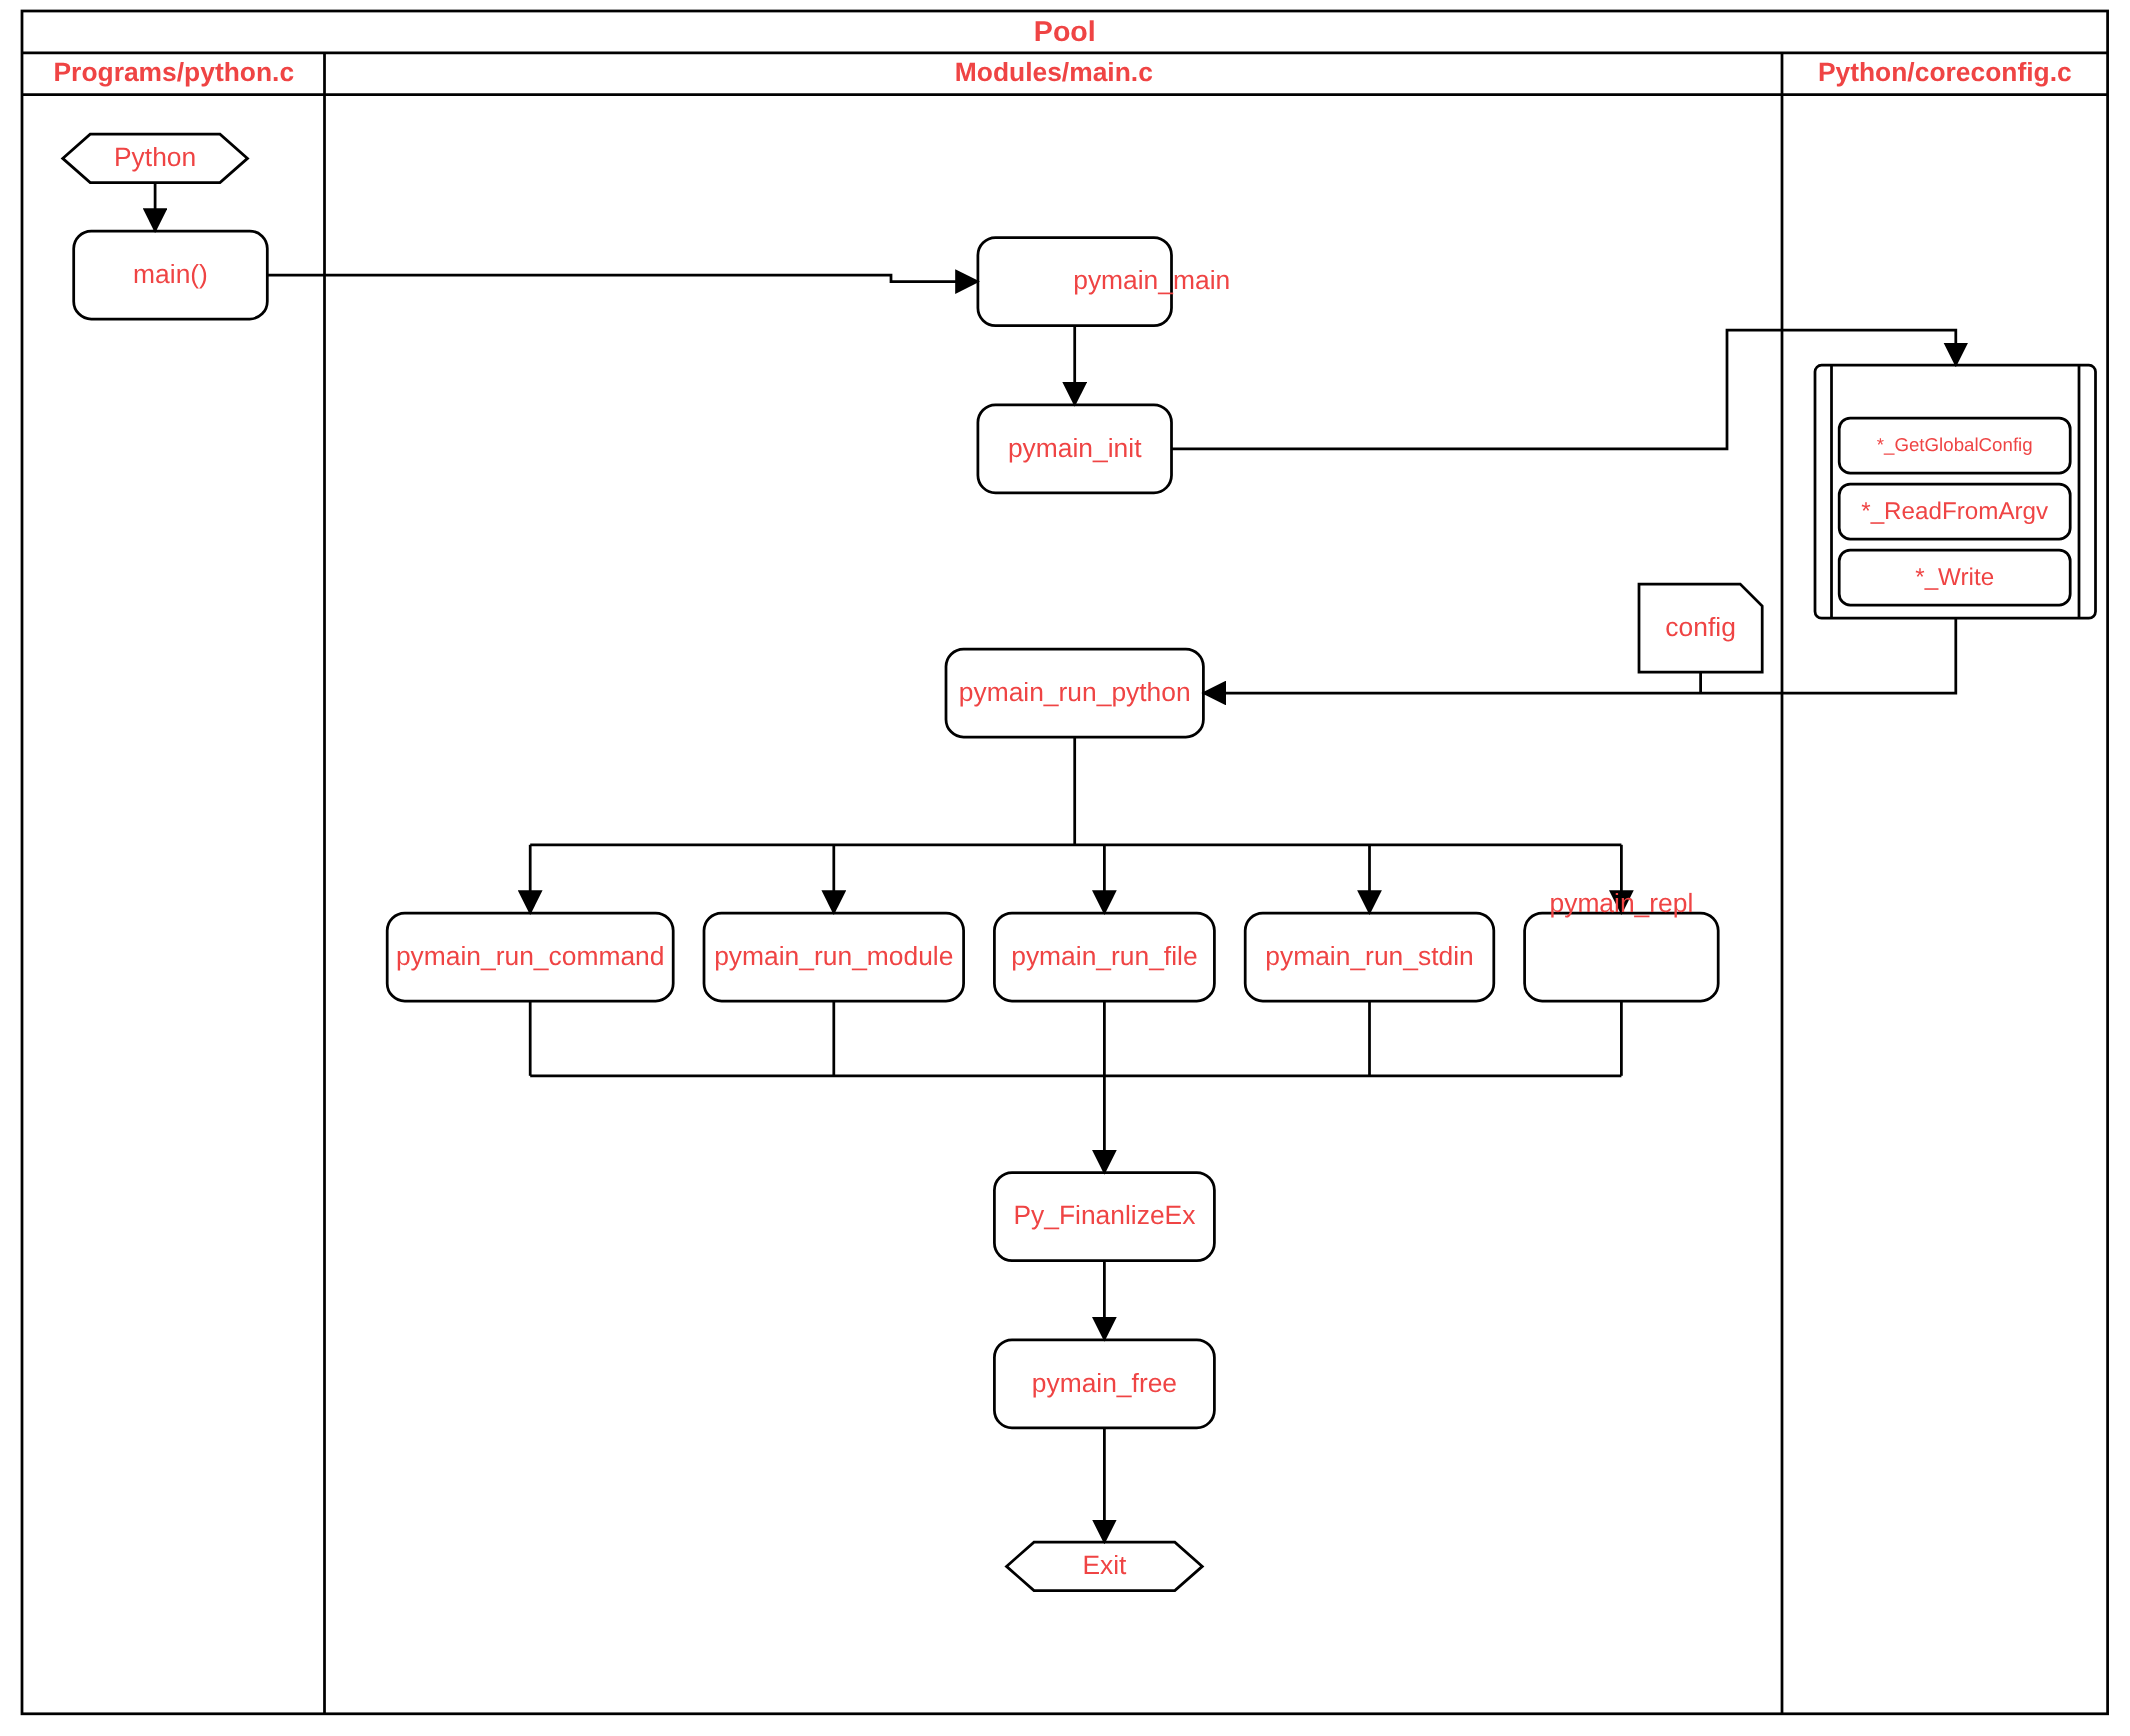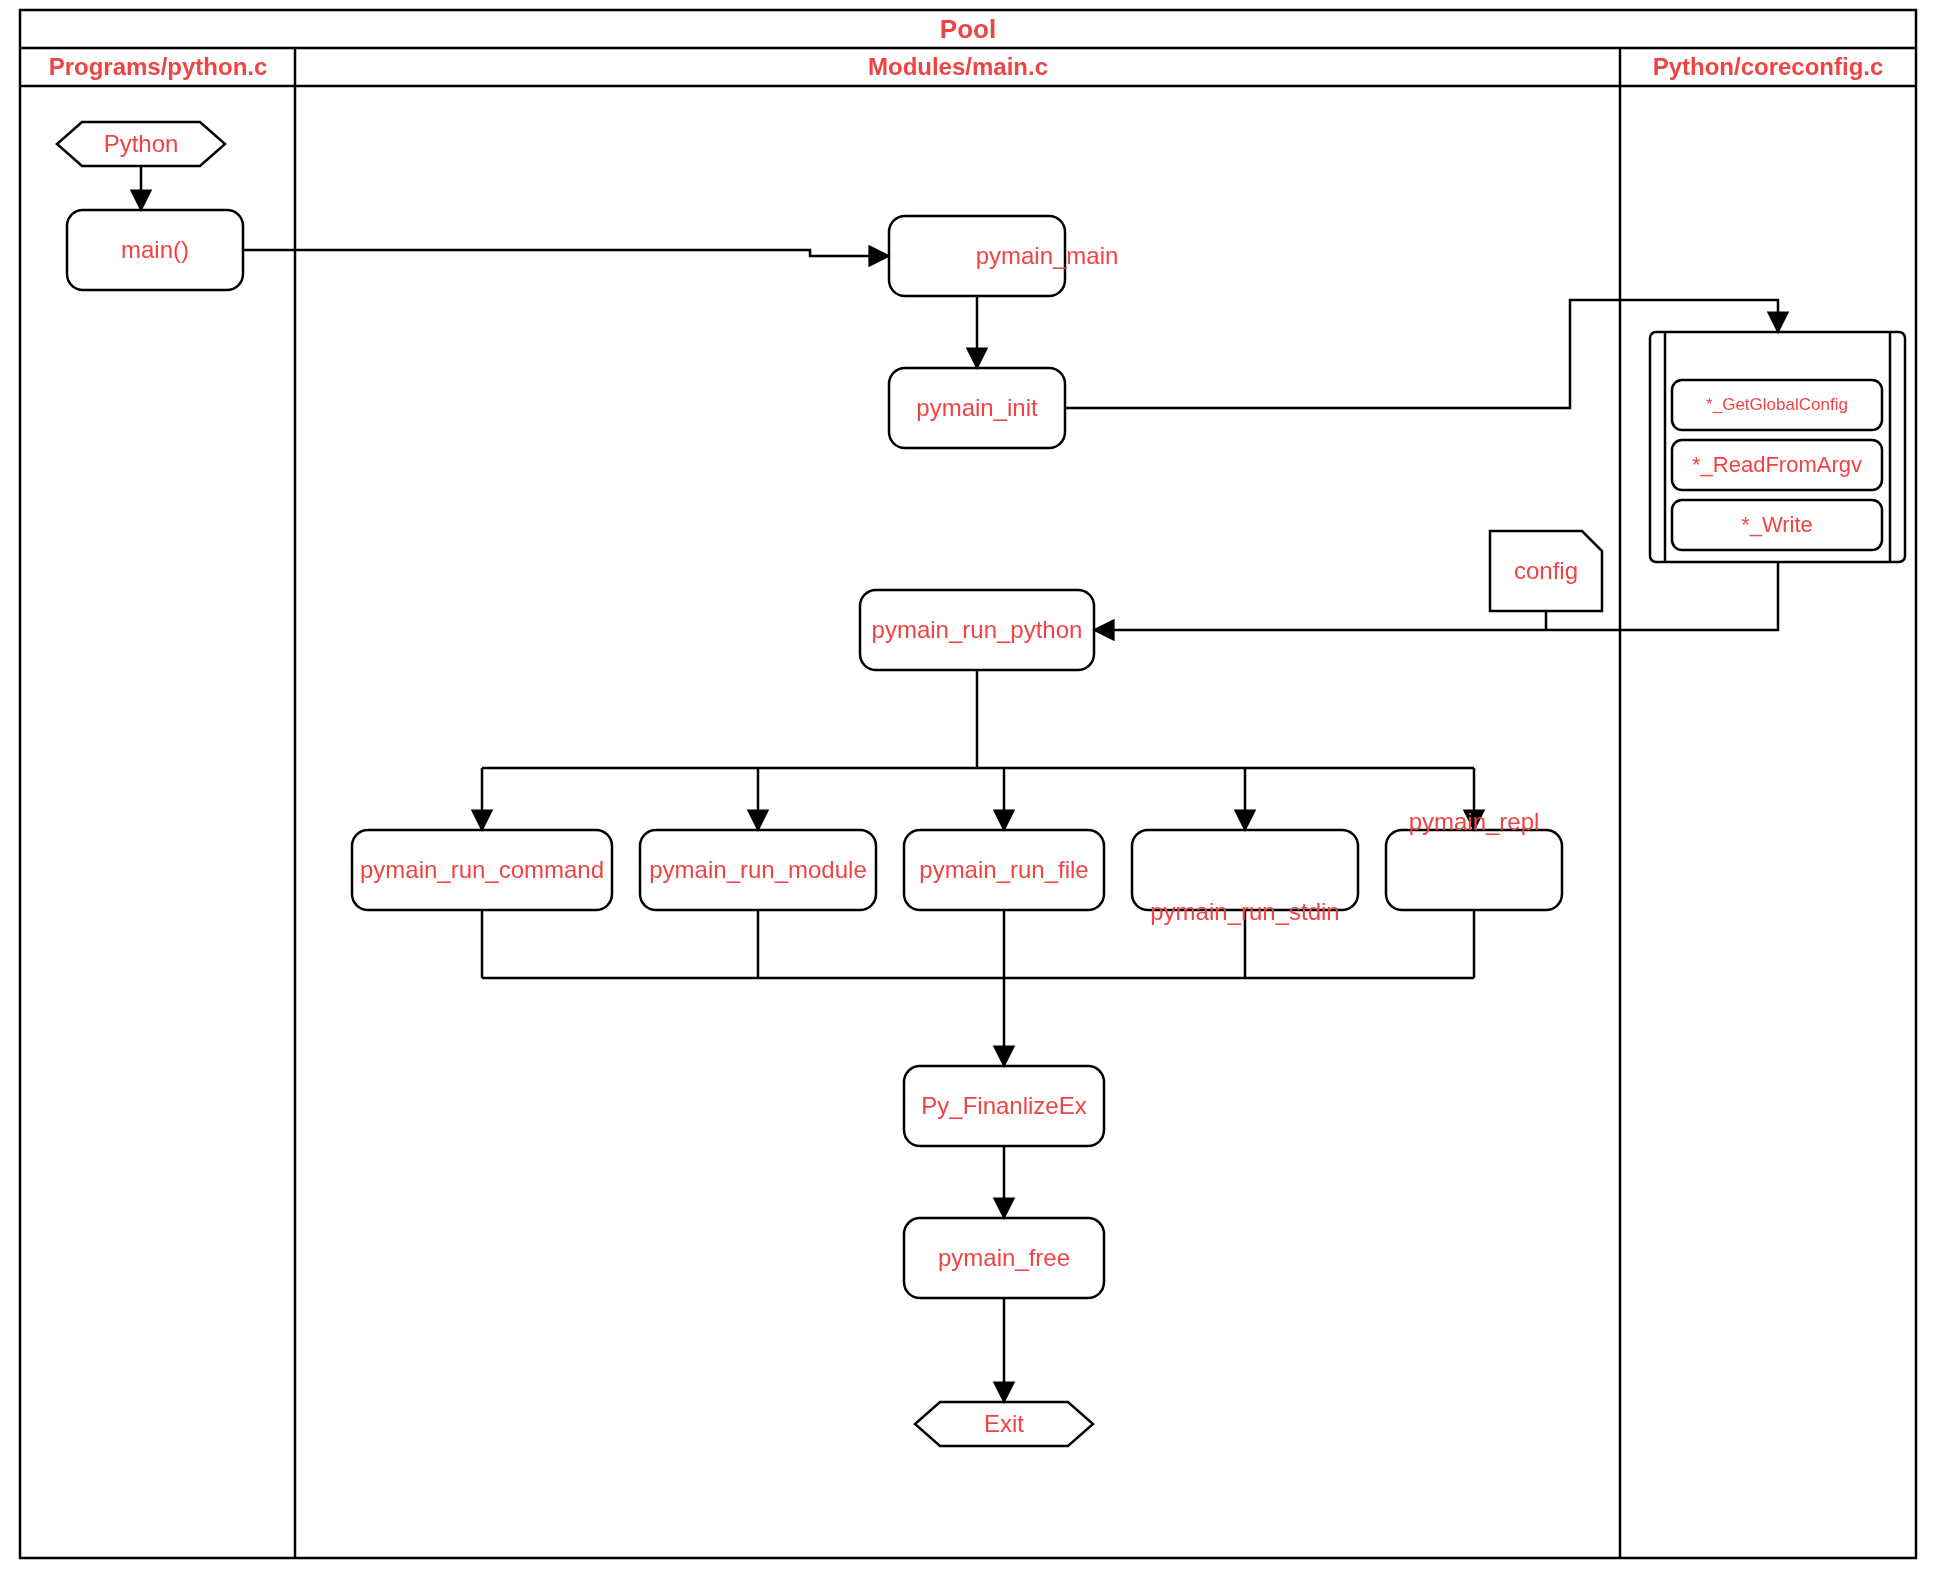--- a/index.html
+++ b/index.html
@@ -133,20 +133,20 @@
 
 <div class="lbl" style="left:1777px; top:405px; font-size:17px;">*_GetGlobalConfig</div>
 <div class="lbl" style="left:1777px; top:465px; font-size:22px;">*_ReadFromArgv</div>
 <div class="lbl" style="left:1777px; top:525px; font-size:22px;">*_Write</div>
 
 <div class="lbl" style="left:977px; top:630px;">pymain_run_python</div>
 
 <div class="lbl" style="left:482px;  top:870px;">pymain_run_command</div>
 <div class="lbl" style="left:758px;  top:870px;">pymain_run_module</div>
 <div class="lbl" style="left:1004px; top:870px;">pymain_run_file</div>
-<div class="lbl" style="left:1245px; top:870px;margin-top:42px;">pymain_run_stdin</div>
+<div class="lbl" style="left:1245px; top:870px;">pymain_run_stdin</div>
 <div class="lbl" style="left:1474px; top:822px;">pymain_repl</div>
 
 <div class="lbl" style="left:1004px; top:1106px;">Py_FinanlizeEx</div>
 <div class="lbl" style="left:1004px; top:1258px;">pymain_free</div>
 <div class="lbl" style="left:1004px; top:1424px;">Exit</div>
 
 </div>
 
 </body></html>

